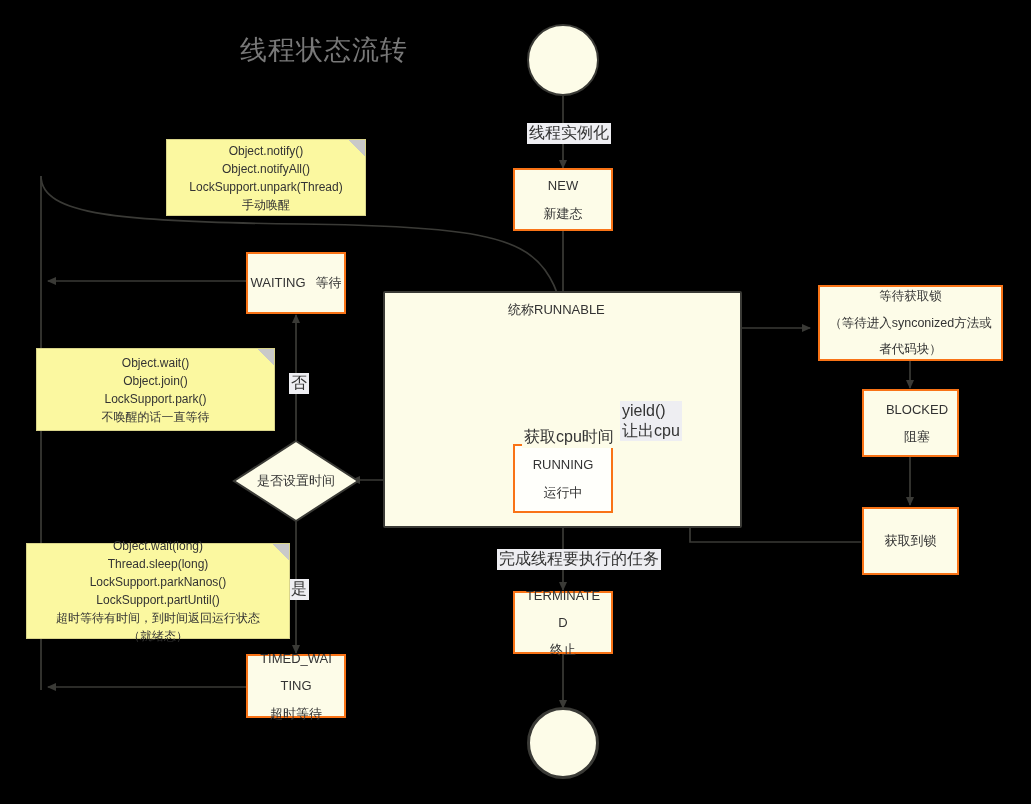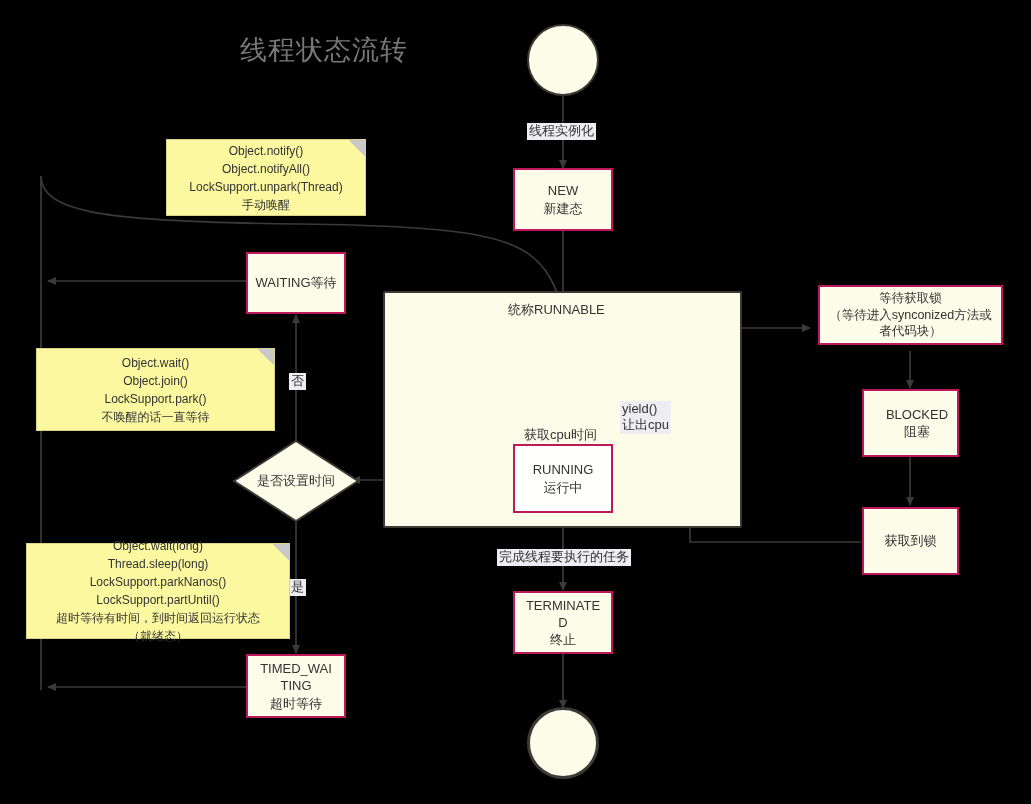--- a/index.html
+++ b/index.html
@@ -1,33 +1,33 @@
 <!DOCTYPE html>
 <html><head>
 <meta charset="utf-8">
 <style>
   html,body{margin:0;padding:0;background:#000;}
   #stage{position:relative;width:1031px;height:804px;background:#000;
     font-family:"Liberation Sans","DejaVu Sans",sans-serif;overflow:hidden;}
   svg#wires{position:absolute;left:0;top:0;width:1031px;height:804px;}
   .node{position:absolute;box-sizing:border-box;display:flex;align-items:center;
     justify-content:center;text-align:center;color:#333;line-height:1.32;}
-  .boxnode{background:#fdfce8;border:2px solid #be185d;font-size:13px;}
+  .boxnode{background:#fdfce8;border:2px solid #f97316;font-size:13px;gap:10px;}
   .circnode{background:#fdfce8;border:2px solid #3a3a36;border-radius:50%;}
   .circnode.thick{border-width:3px;}
   .container{position:absolute;background:#fdfce8;border:2px solid #3a3a36;
     box-sizing:border-box;border-radius:2px;}
   .container-label{position:absolute;font-size:13px;color:#333;white-space:nowrap;}
   .note{position:absolute;box-sizing:border-box;background:#fbf8a0;
     border:1px solid #d9d48a;font-size:12px;color:#333;line-height:1.5;
     text-align:center;display:flex;align-items:center;justify-content:center;
     padding:8px 8px;}
   .note .fold{position:absolute;top:0;right:0;width:16px;height:16px;
     background:linear-gradient(225deg,#c9c9c9 0 50%,transparent 50.5% 100%);}
-  .edge-label{position:absolute;font-size:13px;color:#333;background:#eeeef2;
+  .edge-label{position:absolute;font-size:16px;color:#333;background:#eeeef2;
     padding:0 2px;white-space:nowrap;line-height:1.3;text-align:center;}
   .edge-label.plain{background:#fdfce8;}
   .edge-label.multi{line-height:1.25;}
   #title{position:absolute;color:#787878;font-size:27px;letter-spacing:1px;
     white-space:nowrap;}
 </style>
 </head>
 <body>
 
 <div id="stage">
@@ -111,21 +111,21 @@
     <span>TIMED_WAI</span>
     <span>TING</span>
     <span>超时等待</span>
   </div>
 
   <svg style="position:absolute;left:232px;top:439px;width:128px;height:84px;" viewBox="0 0 128 84">
     <polygon points="64,2 126,42 64,82 2,42" fill="#fdfce8" stroke="#3a3a36" stroke-width="2"></polygon>
   </svg>
   <div class="node" style="left:232px;top:439px;width:128px;height:84px;font-size:13px;">是否设置时间</div>
 
-  <div class="node boxnode" style="left:818px;top:285px;width:185px;height:60px;flex-direction:column;font-size:12.5px;">
+  <div class="node boxnode" style="left:818px;top:285px;width:185px;height:76px;flex-direction:column;font-size:12.5px;">
     <span>等待获取锁</span>
     <span>（等待进入synconized方法或</span>
     <span>者代码块）</span>
   </div>
 
   <div class="node boxnode" style="left:862px;top:389px;width:97px;height:68px;flex-direction:column;padding-left:13px;">
     <span>BLOCKED</span>
     <span>阻塞</span>
   </div>
 

